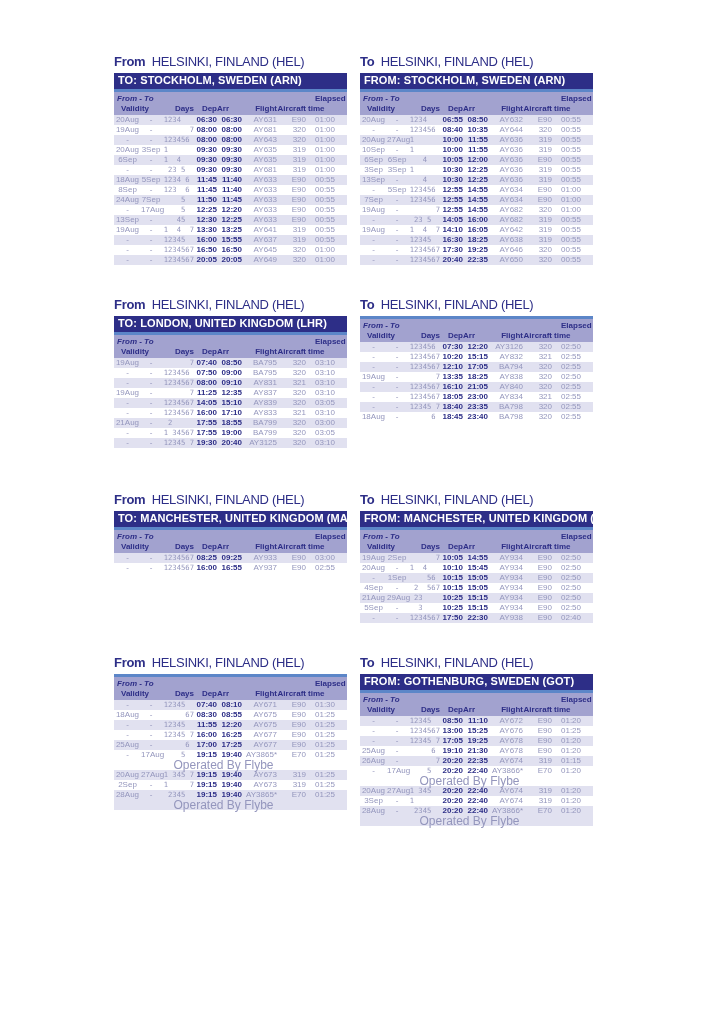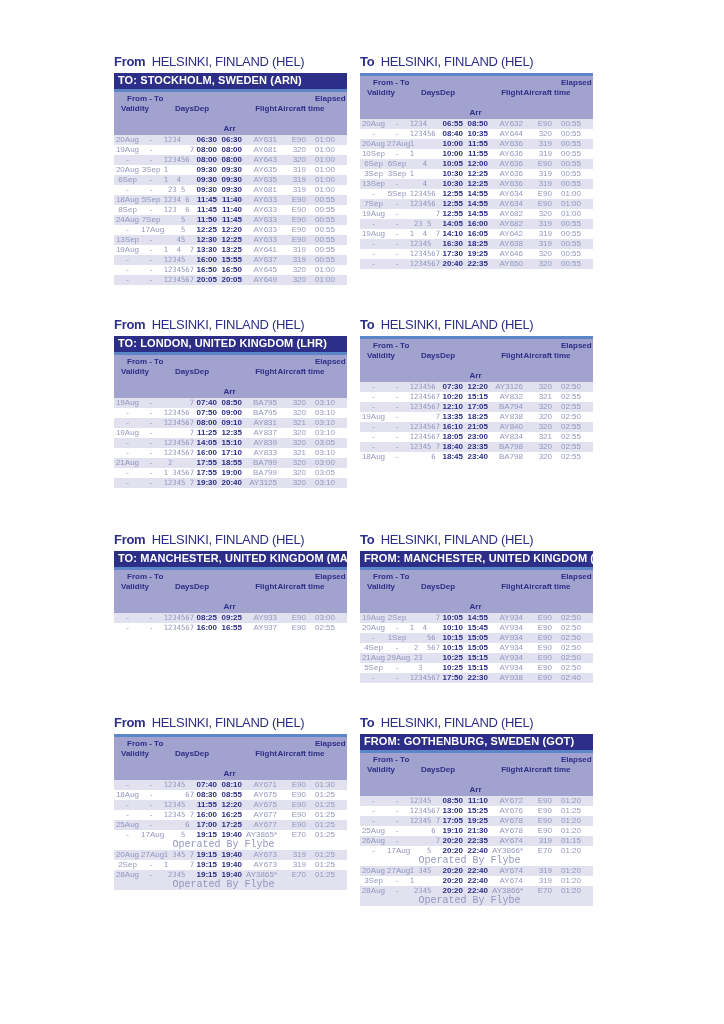--- a/index.html
+++ b/index.html
@@ -36,46 +36,46 @@
   .blueline{height:3px;background:var(--accent);}
   .colhead{
     background:var(--head-bg);color:var(--navy);font-weight:bold;font-size:8px;
     padding:2px 0 2px 0;
   }
   .hgrid,.row{
     display:grid;
     grid-template-columns:27px 20px 33px 23px 25px 35px 29px 1fr;
   }
   .hgrid{line-height:9.5px;}
-  .h-fromto{grid-column:1/4;padding-left:13px;}
+  .h-fromto{grid-column:1/4;padding-left:3px;font-style:italic;}
   .h-elapsed{grid-column:8;padding-left:9px;}
   .h-validity{grid-column:1/3;padding-left:7px;}
   .h-days{grid-column:3;text-align:right;}
-  .h-dep{grid-column:4;text-align:left;}
-  .h-arr{grid-column:5;text-align:center;margin-top:20px;}
+  .h-dep{grid-column:4;text-align:right;}
+  .h-arr{grid-column:5;text-align:left;}
   .h-flight{grid-column:6;text-align:right;}
   .h-aircraft{grid-column:7;text-align:right;}
   .h-time{grid-column:8;padding-left:2px;}
   .rows{width:233px;}
   .row{
     height:10px;line-height:10px;font-size:8px;color:var(--muted);
     white-space:nowrap;
   }
   .row.shaded{background:var(--row-shade);}
   .v1,.v2{text-align:center;}
   .days{
     font-family:"DejaVu Sans Mono",monospace;font-size:7.2px;
     text-align:right;white-space:pre;
   }
   .dep,.arr{text-align:right;font-weight:bold;color:var(--navy);}
   .fl,.ac{text-align:right;}
   .el{padding-left:9px;}
   .note{
-    height:10px;line-height:10px;font-size:10px;color:var(--muted);
-    text-align:center;padding-right:14px;font-family:Liberation Mono, monospace;
+    height:10px;line-height:10px;font-size:12px;color:var(--muted);
+    text-align:center;padding-right:14px;
   }
   .note.shaded{background:var(--row-shade);}
 </style>
 </head>
 <body>
 
 <div class="page">
     <div class="pair s1">
   <div class="tt">
     <div class="title">
@@ -263,20 +263,21 @@
     <span class="c ac">320</span>
     <span class="c el">01:00</span>
   </div>
 </div>
   </div>
 
   <div class="tt">
     <div class="title">
       <span class="dir">To </span><span class="airport">HELSINKI, FINLAND (HEL)</span>
     </div>
+    <div class="routebar">FROM: STOCKHOLM, SWEDEN (ARN)</div>
     <div class="blueline"></div>
     <div class="colhead">
       <div class="hgrid">
         <span class="h-fromto">From - To</span>
         <span class="h-elapsed">Elapsed</span>
       </div>
       <div class="hgrid">
         <span class="h-validity">Validity</span>
         <span class="h-days">Days</span>
         <span class="h-dep">Dep</span>

